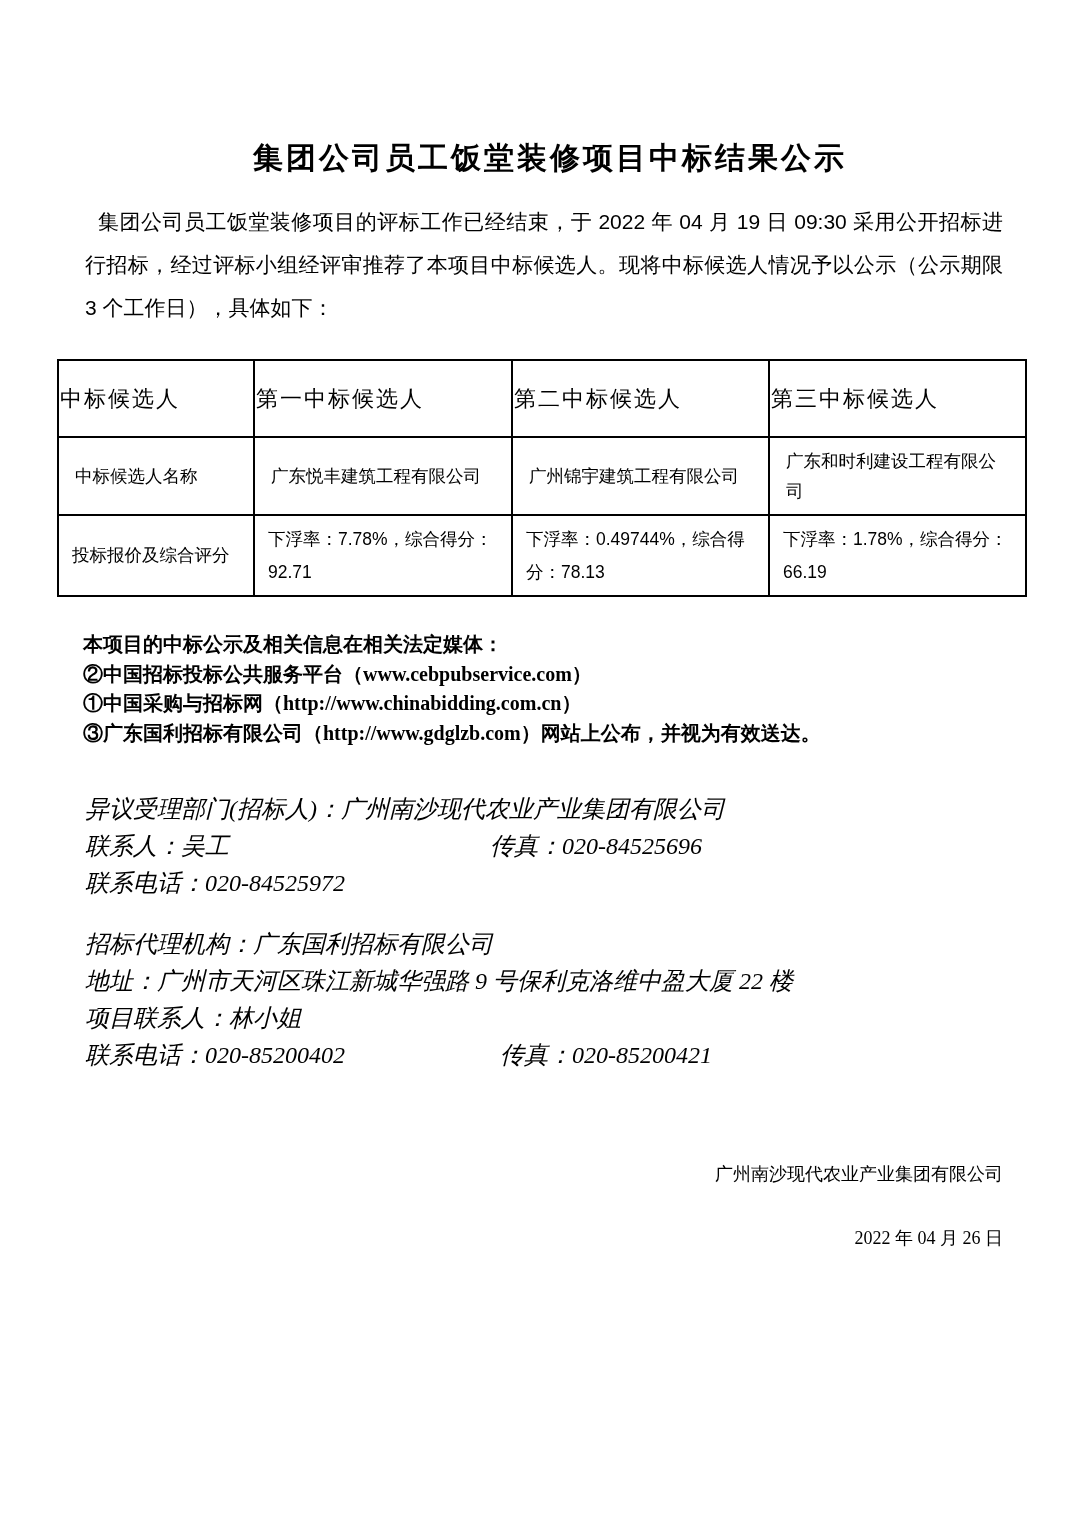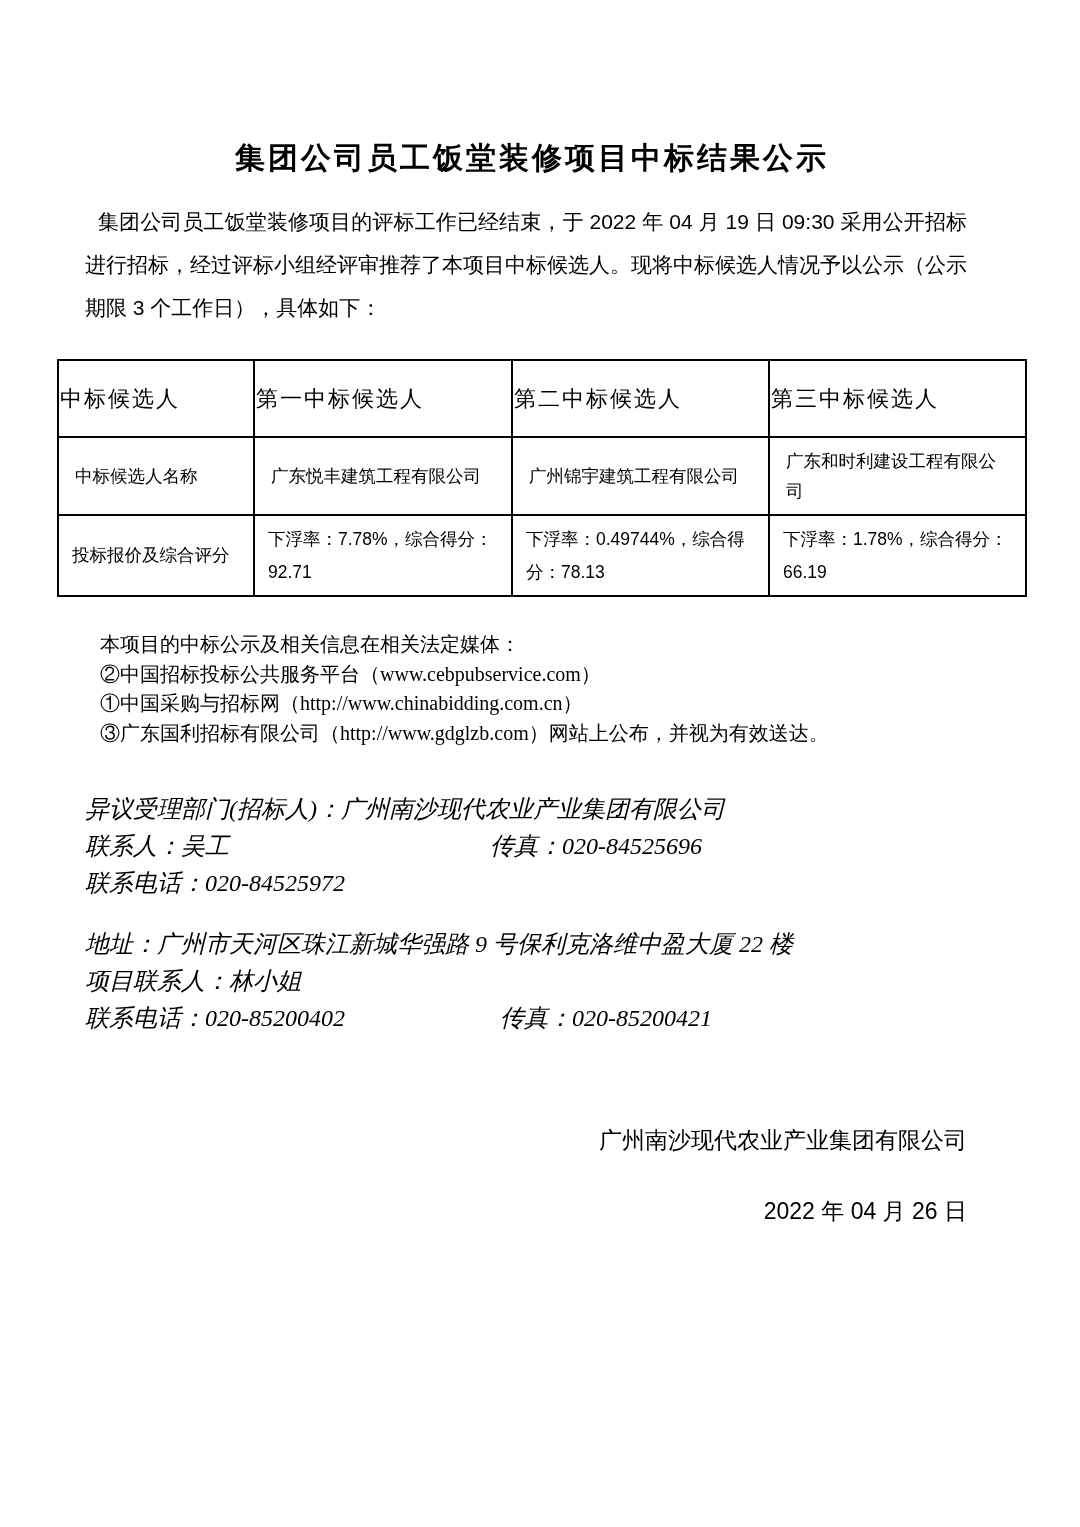--- a/index.html
+++ b/index.html
@@ -10,21 +10,21 @@
   body {
     width: 1080px;
     height: 1527px;
     color: #000;
     font-family: "Liberation Serif", "DejaVu Serif", serif;
   }
   .page {
     box-sizing: border-box;
     width: 1080px;
     height: 1527px;
-    padding: 138px 73px 0 57px;
+    padding: 138px 37px 0 57px;
     overflow: hidden;
   }
   .title {
     margin: 0;
     font-size: 30px;
     font-weight: 700;
     text-align: center;
     letter-spacing: 3px;
     font-family: "Liberation Sans", "DejaVu Sans", sans-serif;
   }
@@ -66,48 +66,49 @@
     font-size: 17.5px;
     line-height: 33px;
     padding: 0 13px;
     font-family: "Liberation Sans", "DejaVu Sans", sans-serif;
   }
   tr.row-score td.row-label,
   tr.row-name td.row-label {
     font-family: Liberation Sans, sans-serif;
   }
   .media {
-    margin: 33px 0 0 43px;
+    margin: 33px 0 0 26px;
     font-size: 20px;
     line-height: 29.5px;
+    font-weight: bold;
   }
   .contact {
     margin: 43px 0 0 28px;
     font-size: 24px;
     line-height: 37px;
     font-style: italic;
   }
   .contact.agency {
     margin-top: 24px;
   }
   .contact .col-a {
     display: inline-block;
     width: 405px;
   }
   .contact.agency .col-a {
     width: 415px;
   }
   .signature {
     margin: 88px 40px 0 0;
     text-align: right;
-    font-size: 23px;
+    font-size: 18px;
   }
   .signature .sig-date {
     margin-top: 40px;
-    font-family: Liberation Sans, sans-serif;
+    font-family: Liberation Serif, serif;
   }
 </style>
 </head>
 <body>
 
 <div class="page">
 
   <h1 class="title">集团公司员工饭堂装修项目中标结果公示</h1>
 
   <p class="intro">集团公司员工饭堂装修项目的评标工作已经结束，于 2022 年 04 月 19 日 09:30 采用公开招标进行招标，经过评标小组经评审推荐了本项目中标候选人。现将中标候选人情况予以公示（公示期限 3 个工作日），具体如下：</p>
@@ -150,20 +151,21 @@
 
   <div class="contact tenderer">
     <div>异议受理部门(招标人)：广州南沙现代农业产业集团有限公司</div>
     <div>
       <span class="col-a">联系人：吴工</span><span>传真：020-84525696</span>
     </div>
     <div>联系电话：020-84525972</div>
   </div>
 
   <div class="contact agency">
+    <div>招标代理机构：广东国利招标有限公司</div>
     <div>地址：广州市天河区珠江新城华强路 9 号保利克洛维中盈大厦 22 楼</div>
     <div>项目联系人：林小姐</div>
     <div>
       <span class="col-a">联系电话：020-85200402</span><span>传真：020-85200421</span>
     </div>
   </div>
 
   <div class="signature">
     <div>广州南沙现代农业产业集团有限公司</div>
     <div class="sig-date">2022 年 04 月 26 日</div>

